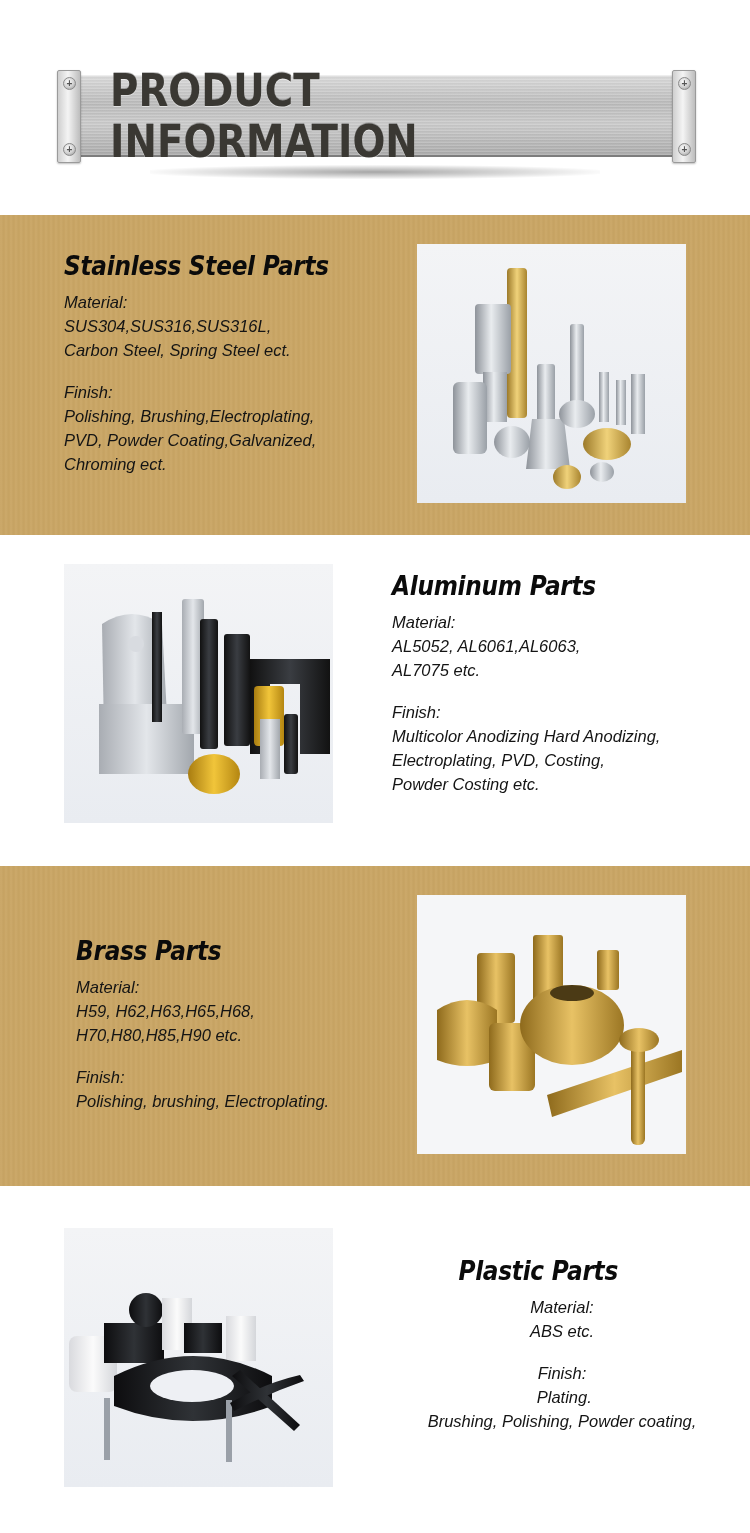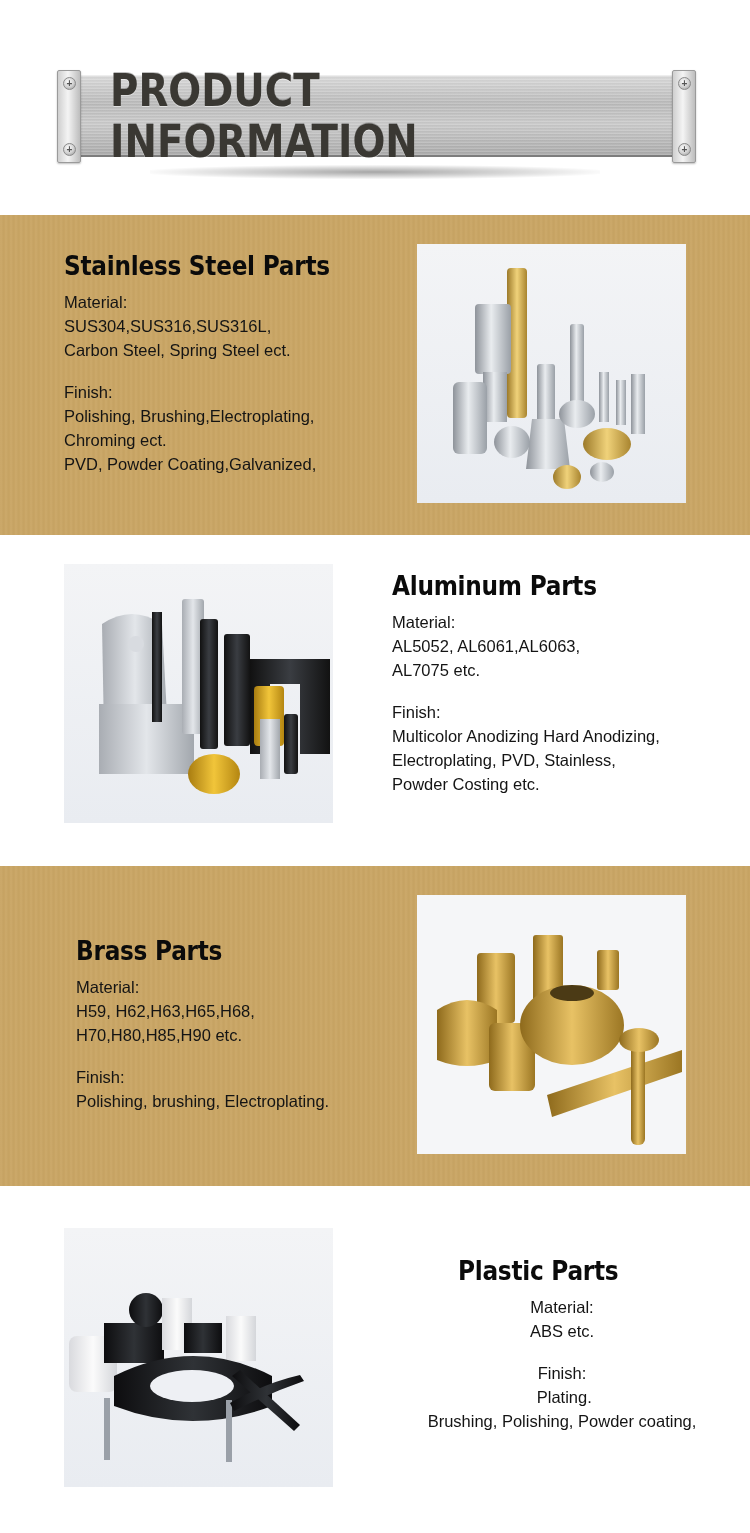--- a/index.html
+++ b/index.html
@@ -44,21 +44,21 @@
 
   
   .section { position: absolute; left: 0; width: 750px; }
   .section.gold {
     background:
       repeating-linear-gradient(90deg, rgba(255,255,255,0.03) 0px, rgba(255,255,255,0.03) 2px, rgba(0,0,0,0.02) 3px, rgba(0,0,0,0) 5px),
       #c9a564;
   }
   .section.white { background: #ffffff; }
 
-  .text-block { position: absolute; width: 320px; }
+  .text-block { position: absolute; width: 320px; font-style: italic; }
   .part-title {
     font-family: "DejaVu Sans", sans-serif; font-weight: bold; font-size: 27px; color: #0b0b0b;
     transform: scaleX(0.86); transform-origin: left center; white-space: nowrap; letter-spacing: -0.3px;
     height: 36px; line-height: 36px;
   }
   .spec { font-size: 16.5px; line-height: 24px; color: #141414; margin-top: 6px; }
   .spec + .spec { margin-top: 18px; }
   .spec .line { display: block; white-space: pre; }
 
   .photo {
@@ -88,22 +88,22 @@
   <div class="text-block" style="left:64px;top:33px;">
     <div class="part-title">Stainless Steel Parts</div>
     <div class="spec">
       <span class="line">Material:</span>
       <span class="line">SUS304,SUS316,SUS316L,</span>
       <span class="line">Carbon Steel, Spring Steel ect.</span>
     </div>
     <div class="spec">
       <span class="line">Finish:</span>
       <span class="line">Polishing, Brushing,Electroplating,</span>
+      <span class="line">PVD, Powder Coating,Galvanized,</span>
       <span class="line">Chroming ect.</span>
-      <span class="line">PVD, Powder Coating,Galvanized,</span>
     </div>
   </div>
   <div class="photo" style="left:417px;top:29px;">
     <svg viewBox="0 0 269 259">
       <defs>
         <linearGradient id="steel" x1="0" x2="1">
             <stop offset="0" stop-color="#8e939a"></stop>
             <stop offset="0.45" stop-color="#e9ecef"></stop>
             <stop offset="1" stop-color="#9aa0a7"></stop>
           </linearGradient>
@@ -169,21 +169,21 @@
   <div class="text-block" style="left:392px;top:33px;width:340px;">
     <div class="part-title">Aluminum Parts</div>
     <div class="spec">
       <span class="line">Material:</span>
       <span class="line">AL5052, AL6061,AL6063,</span>
       <span class="line">AL7075 etc.</span>
     </div>
     <div class="spec">
       <span class="line">Finish:</span>
       <span class="line">Multicolor Anodizing Hard Anodizing,</span>
-      <span class="line">Electroplating, PVD, Stainless,</span>
+      <span class="line">Electroplating, PVD, Costing,</span>
       <span class="line">Powder Costing etc.</span>
     </div>
   </div>
 </div>
 
 <div class="section gold" style="top:866px;height:320px;">
   <div class="text-block" style="left:76px;top:67px;">
     <div class="part-title">Brass Parts</div>
     <div class="spec">
       <span class="line">Material:</span>

